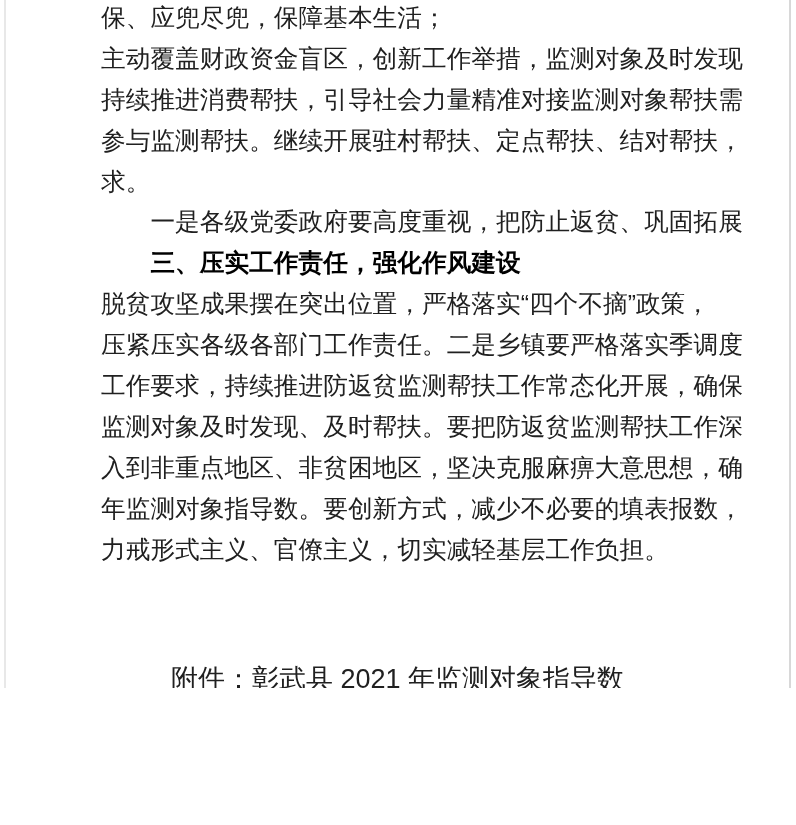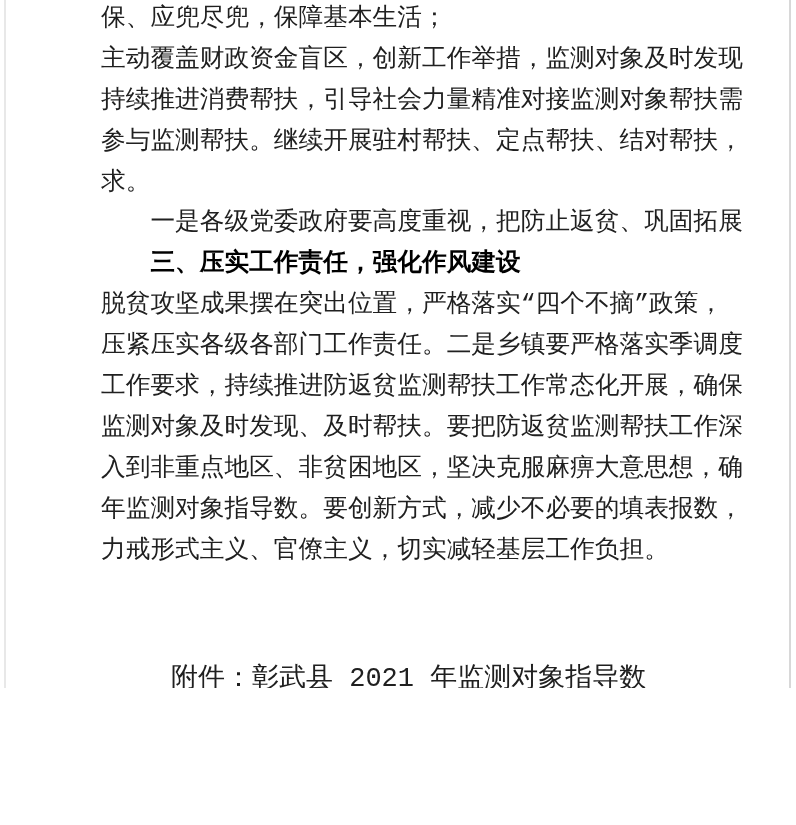--- a/index.html
+++ b/index.html
@@ -6,21 +6,21 @@
     margin: 0;
     padding: 0;
     background: #ffffff;
   }
   .page {
     position: relative;
     width: 796px;
     height: 688px;
     background: var(--page-bg, #ffffff);
     overflow: hidden;
-    font-family: Liberation Mono, monospace;
+    font-family: Liberation Sans, sans-serif;
     color: var(--text-color, #202020);
   }
   .edge {
     position: absolute;
     top: 0;
     bottom: 0;
     width: 2px;
   }
   .edge-left  { left: 4px;  background: var(--edge-left, #e8e8e8); }
   .edge-right { left: 789px; background: var(--edge-right, #d8d8d8); }

